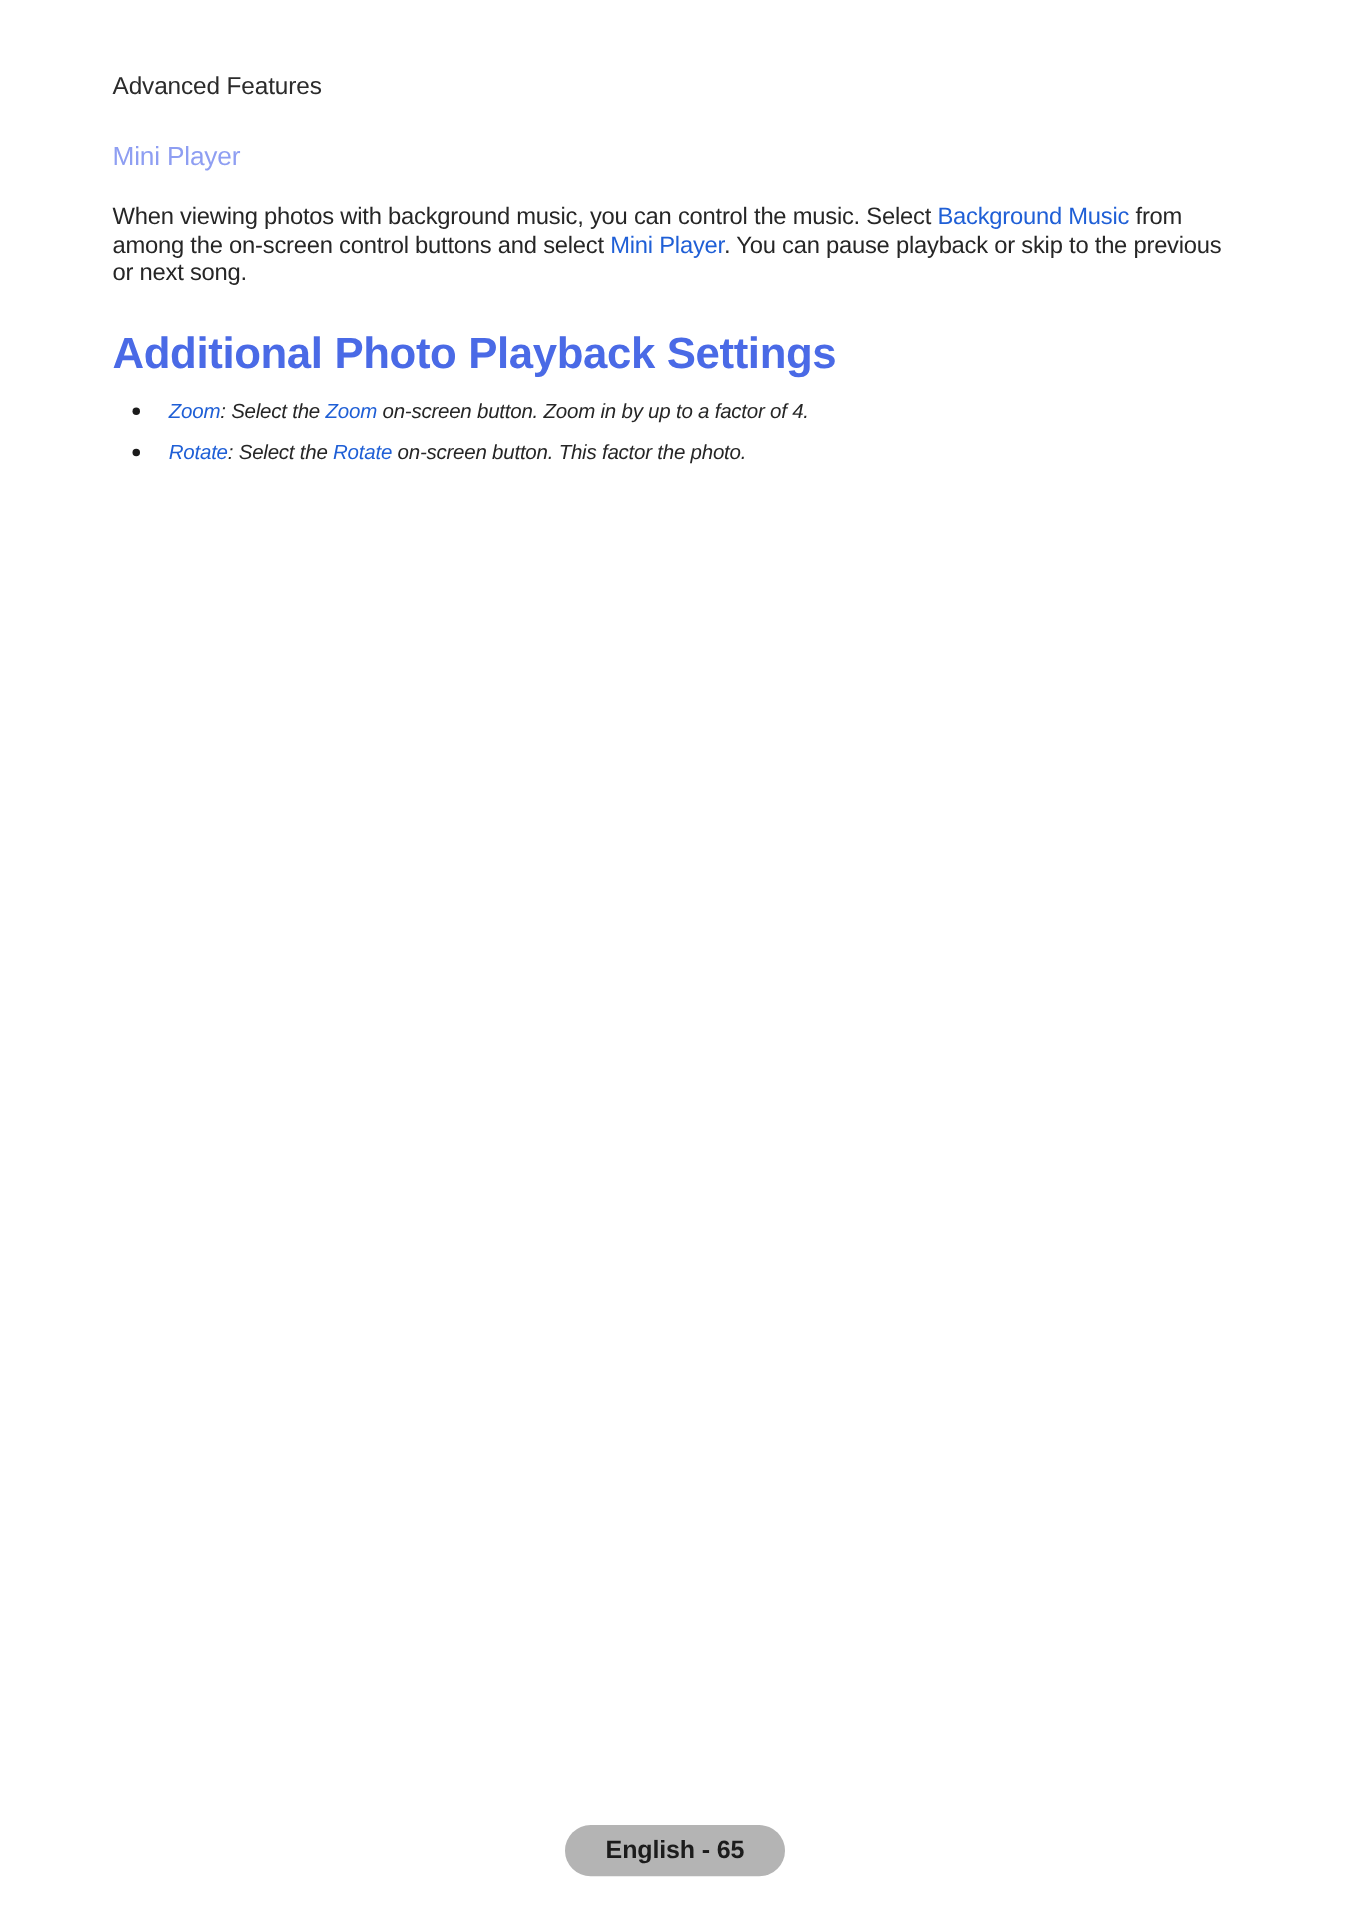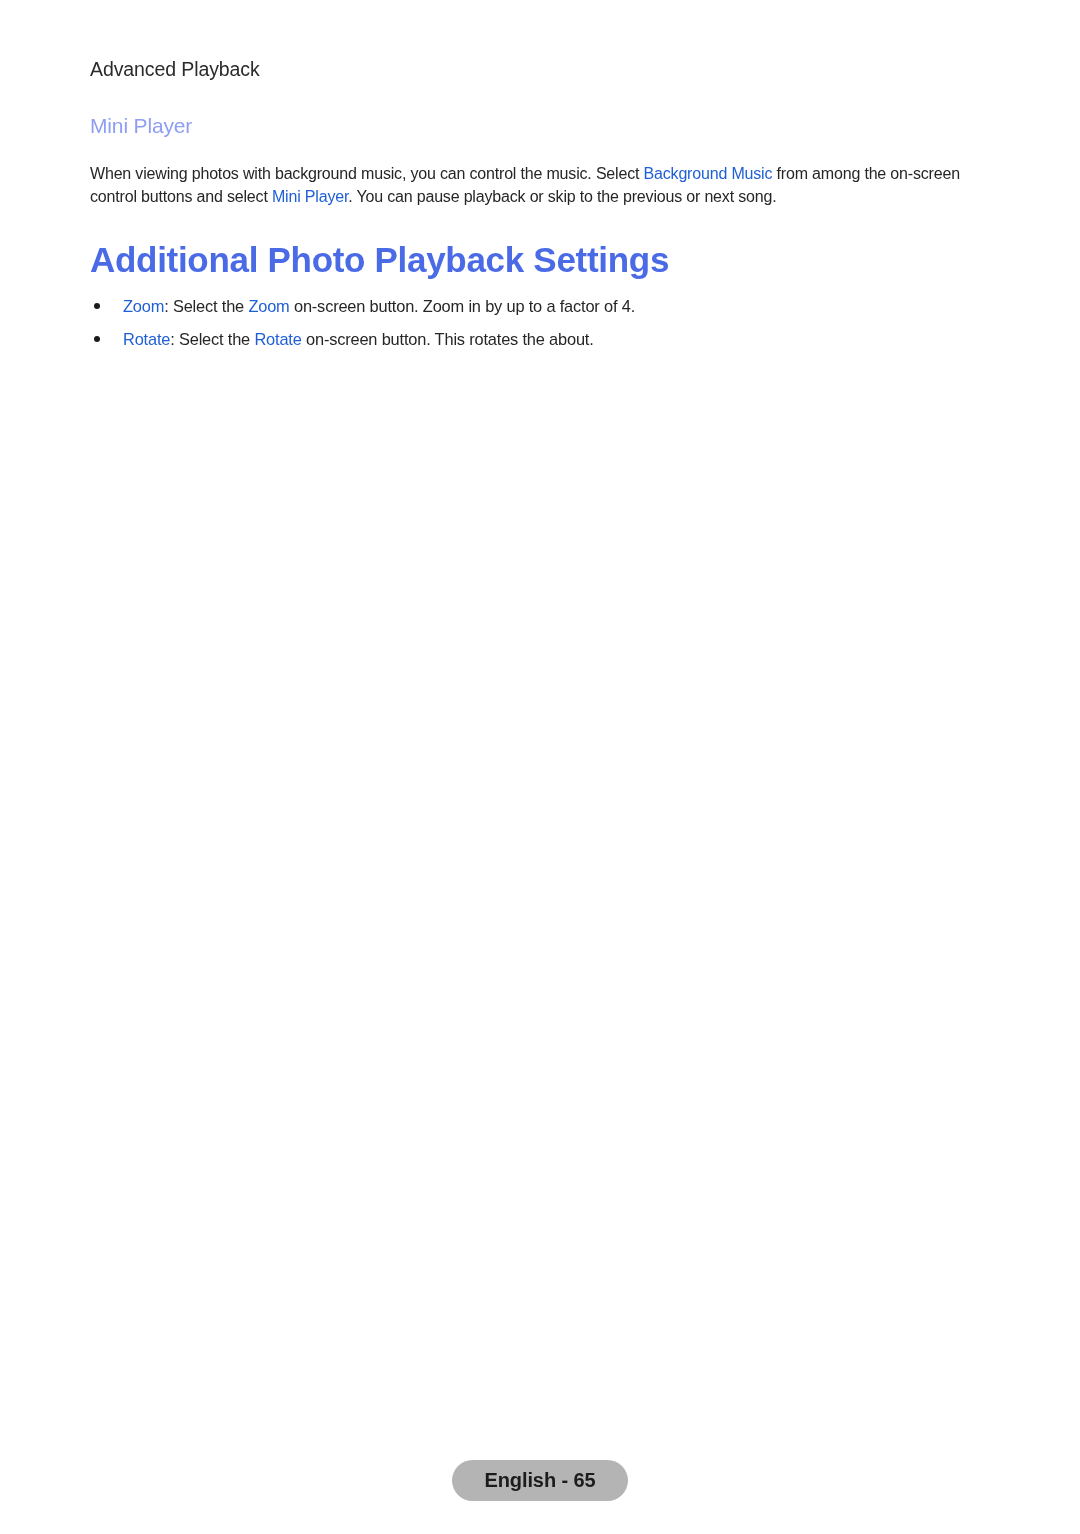--- a/index.html
+++ b/index.html
@@ -47,43 +47,44 @@
     font-size: 21px;
     line-height: 27px;
     color: #8e9ef2;
     letter-spacing: -0.15px;
     font-weight: 400;
     margin: 0 0 24px 0;
   }
 
   
   .body-par {
-    font-size: 16px;
+    font-size: 19px;
     line-height: 22.5px;
     color: #262626;
     letter-spacing: -0.18px;
     margin: 0;
     width: 890px;
   }
 
   
   .section-heading {
     font-size: 35px;
     line-height: 34px;
     color: #4a6ae6;
     letter-spacing: -0.3px;
     font-weight: 700;
     margin: 35px 0 18px 0;
   }
 
   
   .bullets {
     list-style: none;
-    margin: 0;
+    margin: 12px;
     padding: 0;
+    font-style: italic;
   }
   .bullet-item {
     position: relative;
     padding-left: 33px;
     font-size: 16.4px;
     line-height: 22.5px;
     letter-spacing: -0.18px;
     color: #262626;
     margin-bottom: 10.5px;
   }
@@ -126,33 +127,33 @@
     letter-spacing: -0.1px;
   }
 </style>
 </head>
 <body>
 
 <div class="page">
 
   <div class="content">
 
-    <div class="running-header">Advanced Playback</div>
+    <div class="running-header">Advanced Features</div>
 
     <h2 class="sub-heading">Mini Player</h2>
 
     <p class="body-par"><span>When viewing photos with background music, you can control the music. Select </span><span class="lnk">Background Music</span><span> from among the on-screen control buttons and select </span><span class="lnk">Mini Player</span><span>. You can pause playback or skip to the previous or next song.</span></p>
 
     <h1 class="section-heading">Additional Photo Playback Settings</h1>
 
     <ul class="bullets">
 
       <li class="bullet-item"><span class="bullet-dot"></span><span class="lnk">Zoom</span><span>: Select the </span><span class="lnk">Zoom</span><span> on-screen button. Zoom in by up to a factor of 4.</span><span class="lnk"></span><span></span></li>
 
-      <li class="bullet-item"><span class="bullet-dot"></span><span class="lnk">Rotate</span><span>: Select the </span><span class="lnk">Rotate</span><span> on-screen button. This rotates the about.</span><span class="lnk"></span><span></span></li>
+      <li class="bullet-item"><span class="bullet-dot"></span><span class="lnk">Rotate</span><span>: Select the </span><span class="lnk">Rotate</span><span> on-screen button. This factor the photo.</span><span class="lnk"></span><span></span></li>
 
 
 
 
     </ul>
   </div>
 
   <div class="footer">
     <span class="page-pill">English - 65</span>
   </div>

